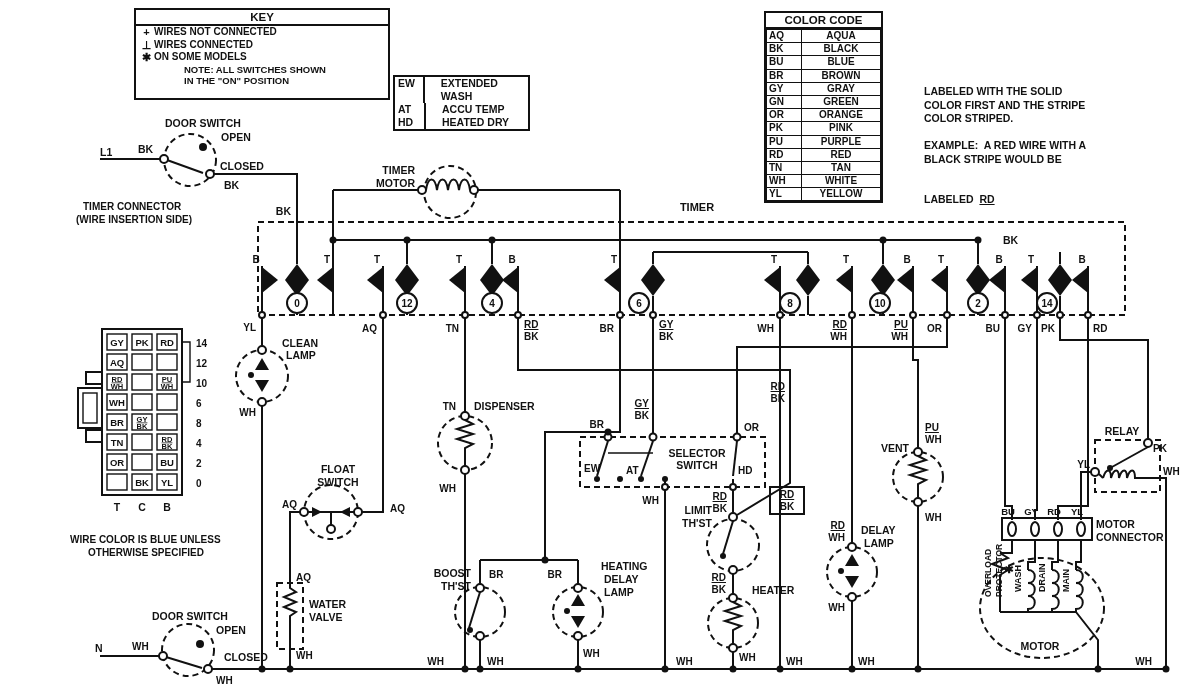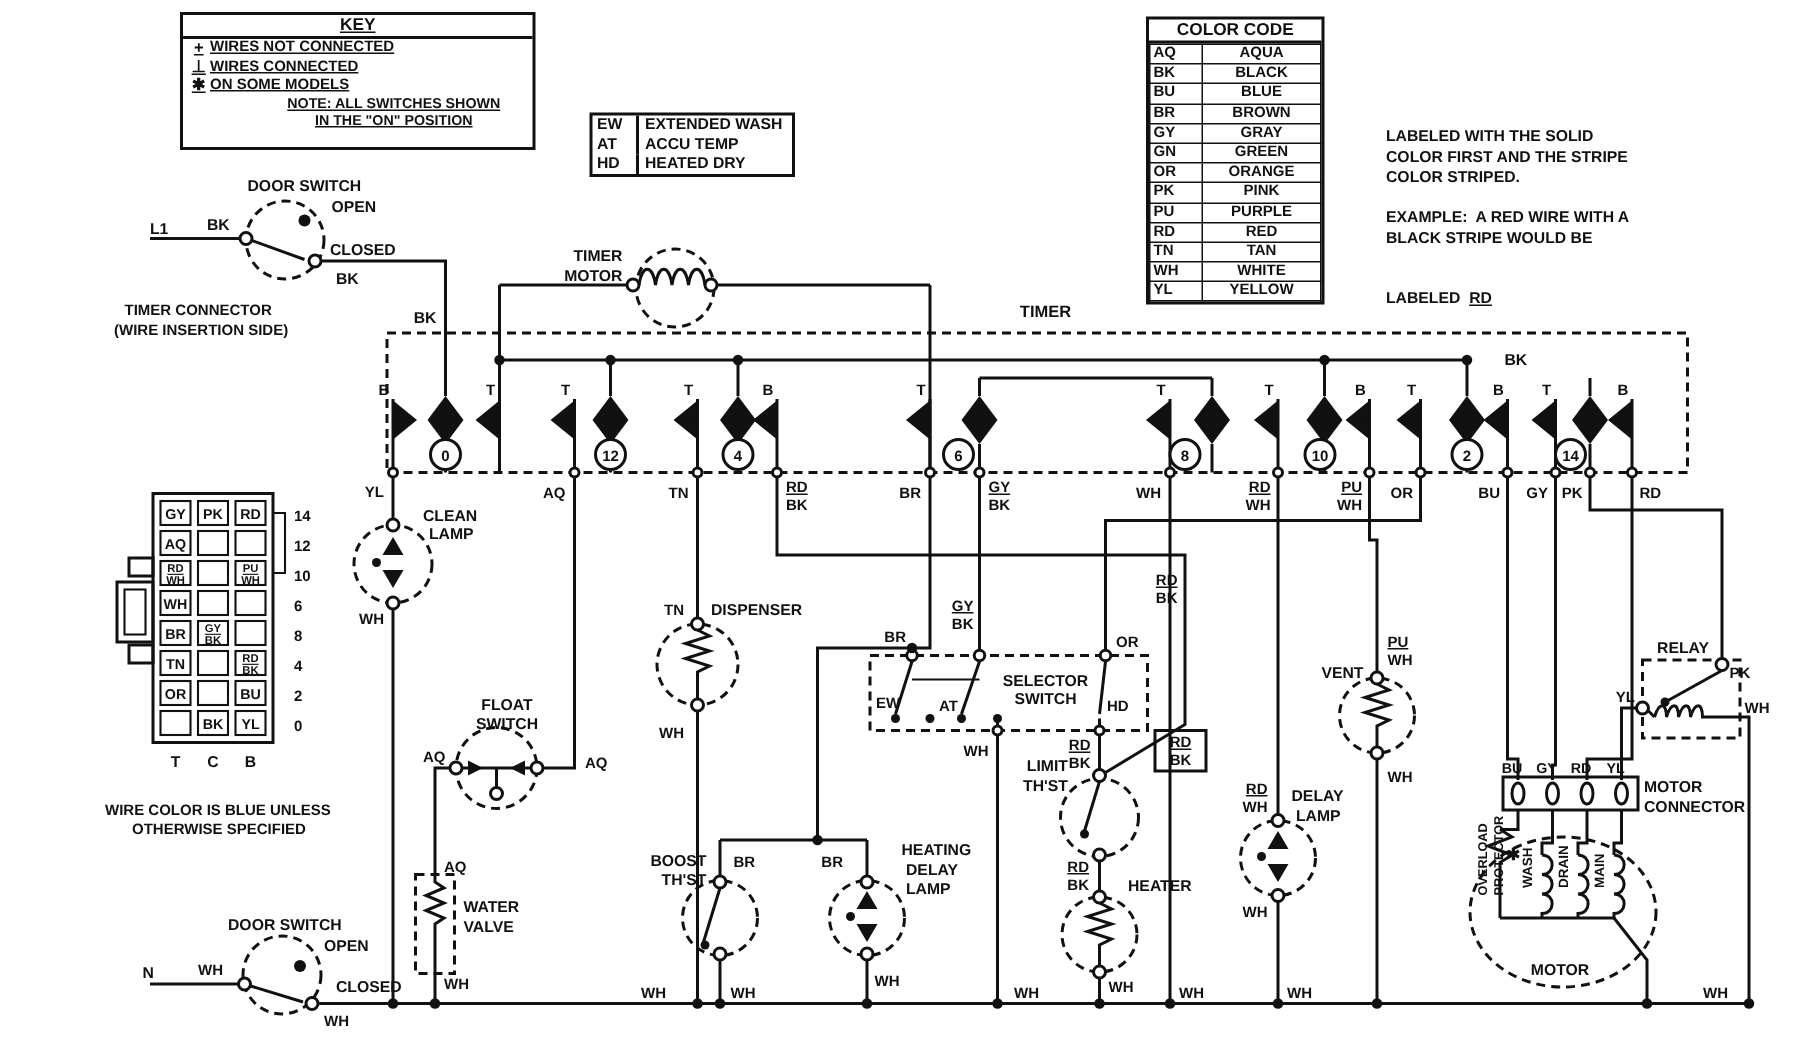--- a/index.html
+++ b/index.html
@@ -9,24 +9,24 @@
   svg text{font-family:"Liberation Sans",sans-serif;font-weight:bold;fill:#111;}
   .w{stroke:#111;stroke-width:2;fill:none;}
   .thin{stroke:#111;stroke-width:1.4;fill:none;}
   .d{stroke:#111;stroke-width:2;fill:none;stroke-dasharray:6 4;}
   .fill{fill:#111;stroke:none;}
   .oc{fill:#fff;stroke:#111;stroke-width:2;}
   .box{position:absolute;border:2.5px solid #111;background:#fff;box-sizing:border-box;}
   .box-title{font-weight:bold;text-align:center;border-bottom:2px solid #111;font-size:11.5px;padding:1px 0;}
   .key-item{display:flex;align-items:center;font-size:10px;font-weight:bold;line-height:12.5px;padding-left:3px;}
   .key-sym{width:15px;text-align:center;font-size:11px;}
-  .key-note{font-size:9.5px;font-weight:bold;text-align:center;line-height:11.5px;margin-left:48px;}
+  .key-note{font-size:9.5px;font-weight:bold;text-align:left;line-height:11.5px;margin-left:48px;}
   .leg-row{display:flex;font-size:10.5px;font-weight:bold;line-height:13px;}
   .leg-code{width:26px;border-right:2px solid #111;padding-left:3px;}
-  .leg-label{padding-left:4px;}
+  .leg-label{padding-left:16px;}
   table.cc{border-collapse:collapse;width:100%;}
   table.cc td{border:1.5px solid #111;font-size:10px;font-weight:bold;padding:0 2px;height:12.2px;line-height:12px;}
   table.cc td.code{width:30px;}
   table.cc td.name{text-align:center;}
   .note{position:absolute;font-size:10.5px;font-weight:bold;line-height:13.5px;white-space:pre;}
   .note .u{text-decoration:underline;}
   .note .bk-indent{margin-left:79px;}
 </style>
 </head>
 <body>
@@ -516,21 +516,21 @@
         <text x="216" y="634" font-size="10.5">OPEN</text>
         <text x="95" y="652" font-size="10.5">N</text>
         <text x="132" y="650" font-size="10">WH</text>
         <text x="224" y="661" font-size="10.5">CLOSED</text>
         <text x="216" y="684" font-size="10">WH</text>
         <text x="70" y="543" font-size="10">WIRE COLOR IS BLUE UNLESS</text>
         <text x="88" y="556" font-size="10">OTHERWISE SPECIFIED</text>
       </g>
   </svg>
 
-  <div class="box" style="left:120px;top:8px;width:237px;height:92px;text-decoration:underline;">
+  <div class="box" style="left:134px;top:8px;width:256px;height:92px;">
     <div class="box-title">KEY</div>
     <div id="key-items">
         <div class="key-item">
           <span class="key-sym">+</span>
           <span>WIRES NOT CONNECTED</span>
         </div>
         <div class="key-item">
           <span class="key-sym">⊥</span>
           <span>WIRES CONNECTED</span>
         </div>

